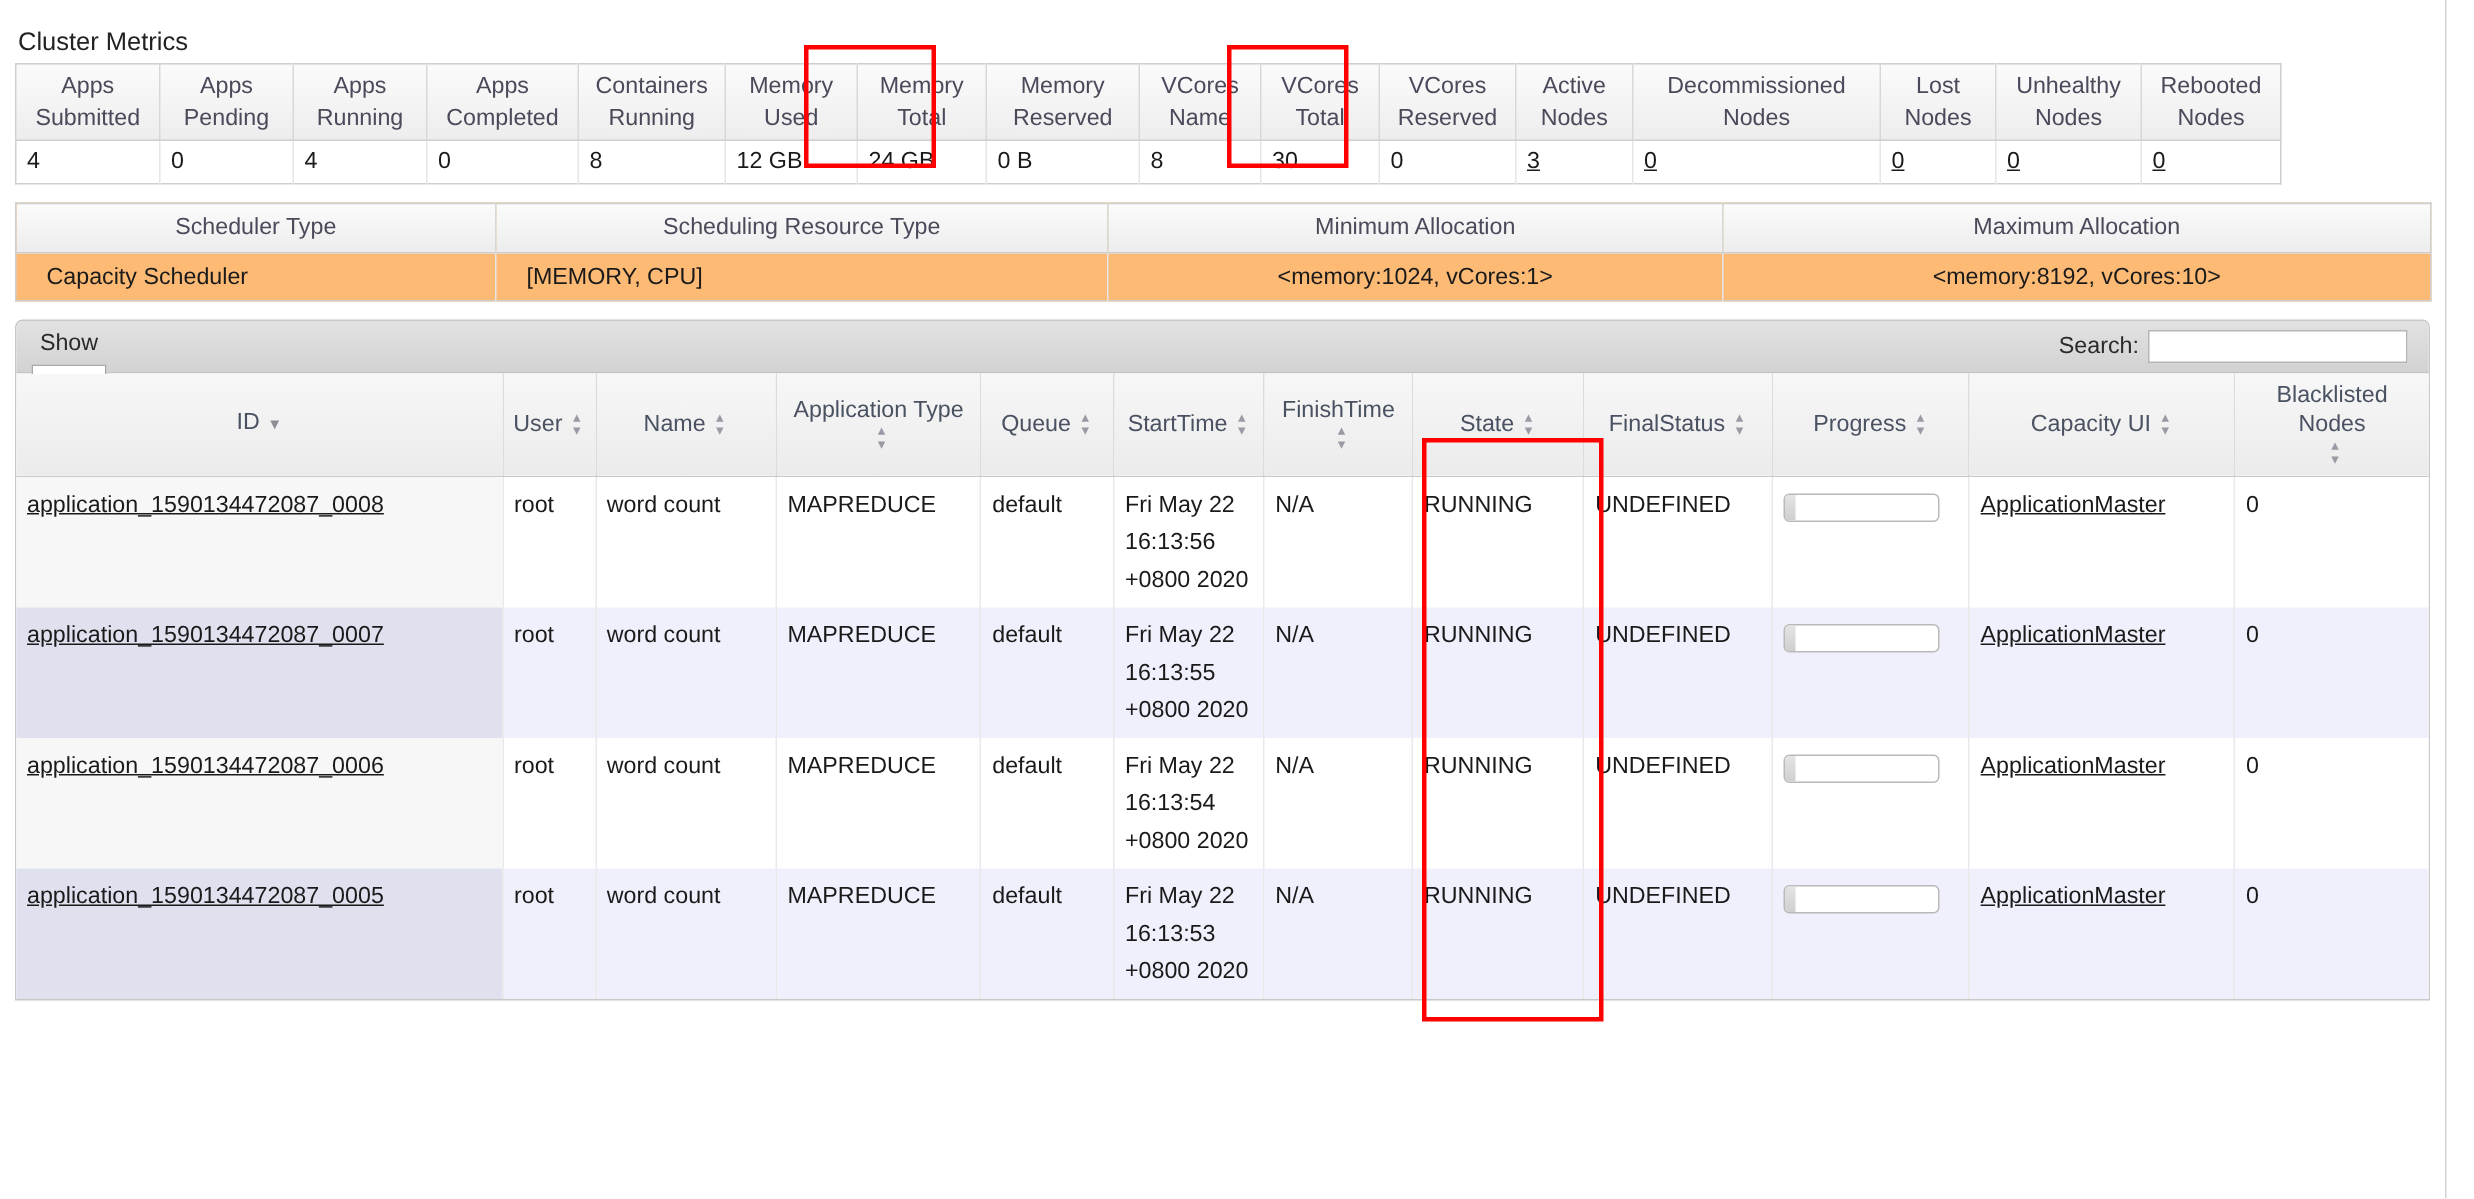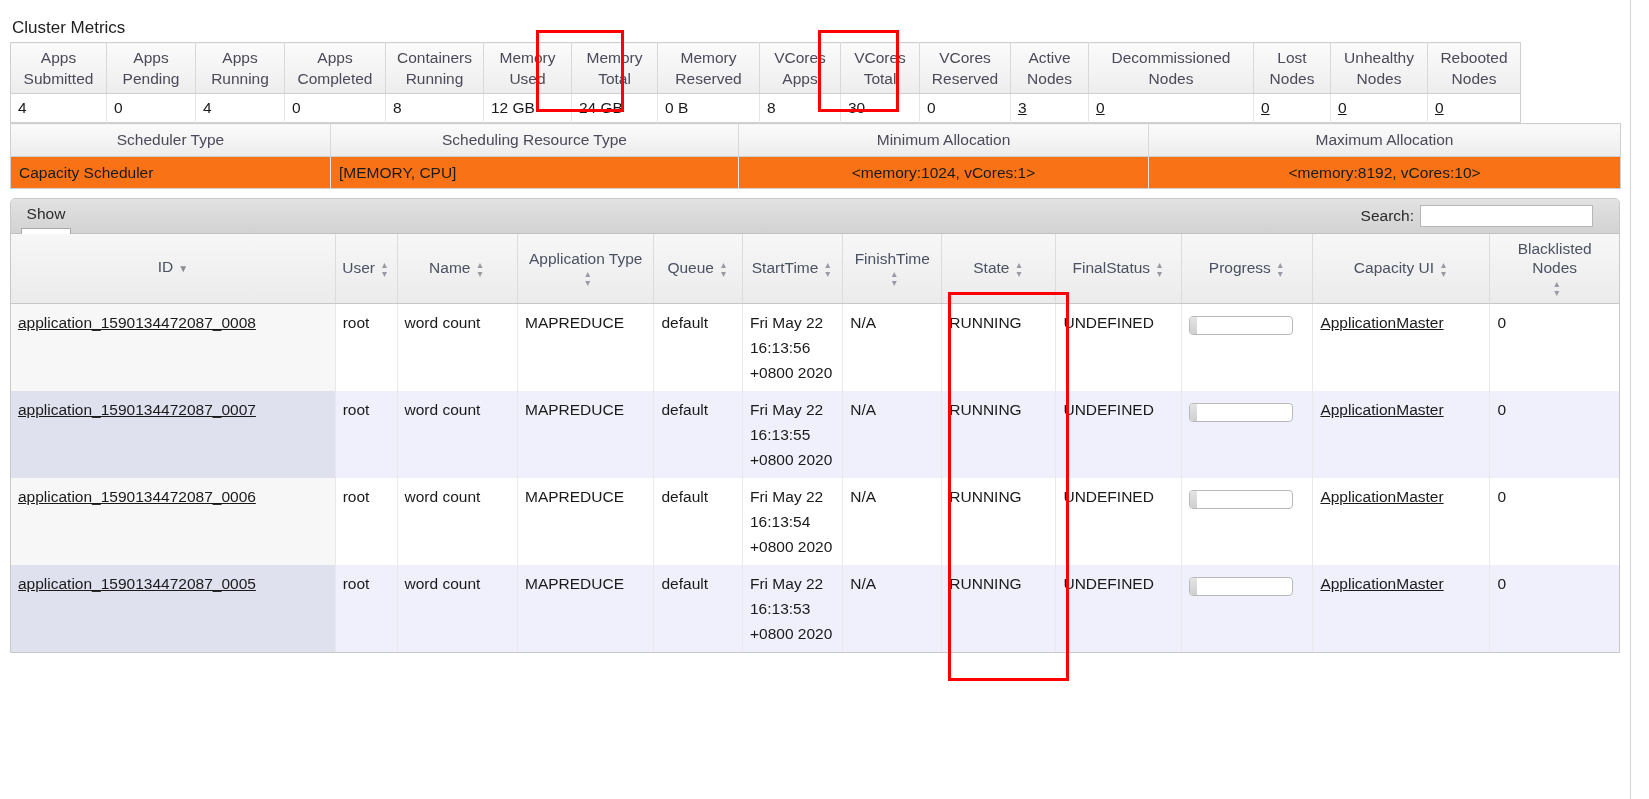--- a/index.html
+++ b/index.html
@@ -70,35 +70,35 @@
     background: #ffffff;
     line-height: 20px;
   }
   table.metrics td:last-child { border-right: none; }
   table.metrics td a.numlink {
     color: #1a1a1a;
     text-decoration: underline;
   }
 
   
-  table.sched { border-collapse: collapse; table-layout: fixed; margin: 0 10px;
-               border: 1px solid #cfcfcf; background:#f97316; }
+  table.sched { border-collapse: collapse; table-layout: fixed; margin: 12px 10px;
+               border: 1px solid #cfcfcf; background:#fdba74; }
   table.sched th {
     background: linear-gradient(to bottom, #fbfbfb 0%, #ececec 100%);
     border-right: 1px solid #d8d8d8;
     border-bottom: 1px solid #cfcfcf;
     color: #4a4a5a; font-weight: normal;
     font-size: 15.5px; line-height: 22px;
     padding: 5px 5px; text-align: center;
   }
   table.sched th:last-child { border-right: none; }
   table.sched td {
     border-right: 1px solid #e6e6e6;
     font-size: 15.5px; color: #1a1a1a;
-    padding: 5px 8px; text-align: left; line-height: 21px;
+    padding: 5px 20px; text-align: left; line-height: 21px;
   }
   table.sched td:last-child { border-right: none; }
   table.sched td.ctr { text-align: center; }
 
   
   .dt-wrap {
     margin: 9px 10px 0 10px;
     border: 1px solid #c8c8c8;
     border-radius: 5px 5px 0 0;
     background: #ffffff;
@@ -119,21 +119,21 @@
   .dt-length select {
     font-family: "Liberation Sans", sans-serif;
     font-size: 13.5px;
     height: 22px;
     padding: 1px 2px 1px 3px;
     border: 1px solid #a9a9a9;
     background: #ffffff;
     color: #a16207;
   }
   .dt-filter {
-    position: absolute; right: 26px; top: 6px;
+    position: absolute; right: 14px; top: 6px;
     font-size: 15.5px; color: #2a2a2a;
     display: flex; align-items: center; gap: 6px;
   }
   .dt-filter input {
     font-family: "Liberation Sans", sans-serif;
     font-size: 14px;
     width: 173px; height: 22px;
     border: 1px solid #b6b6b6;
     background: #ffffff;
     padding: 1px 4px;
@@ -247,21 +247,21 @@
     <thead>
           <tr id="cm-head">
             <th>Apps Submitted</th>
             <th>Apps Pending</th>
             <th>Apps Running</th>
             <th>Apps Completed</th>
             <th>Containers Running</th>
             <th>Memory Used</th>
             <th>Memory Total</th>
             <th>Memory Reserved</th>
-            <th>VCores Apps</th>
+            <th>VCores Name</th>
             <th>VCores Total</th>
             <th>VCores Reserved</th>
             <th>Active Nodes</th>
             <th>Decommissioned Nodes</th>
             <th>Lost Nodes</th>
             <th>Unhealthy Nodes</th>
             <th>Rebooted Nodes</th>
           </tr>
         </thead>
     <tbody>

